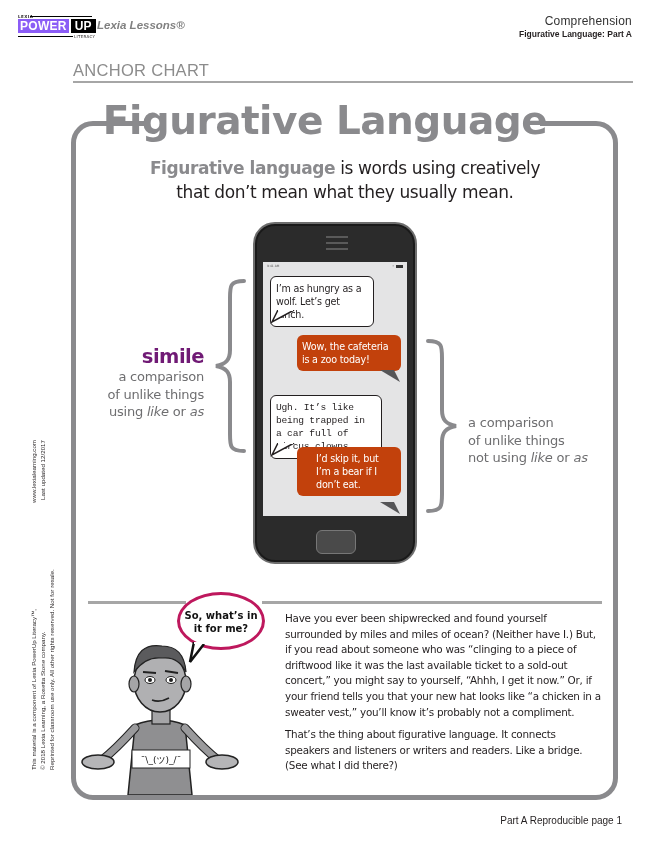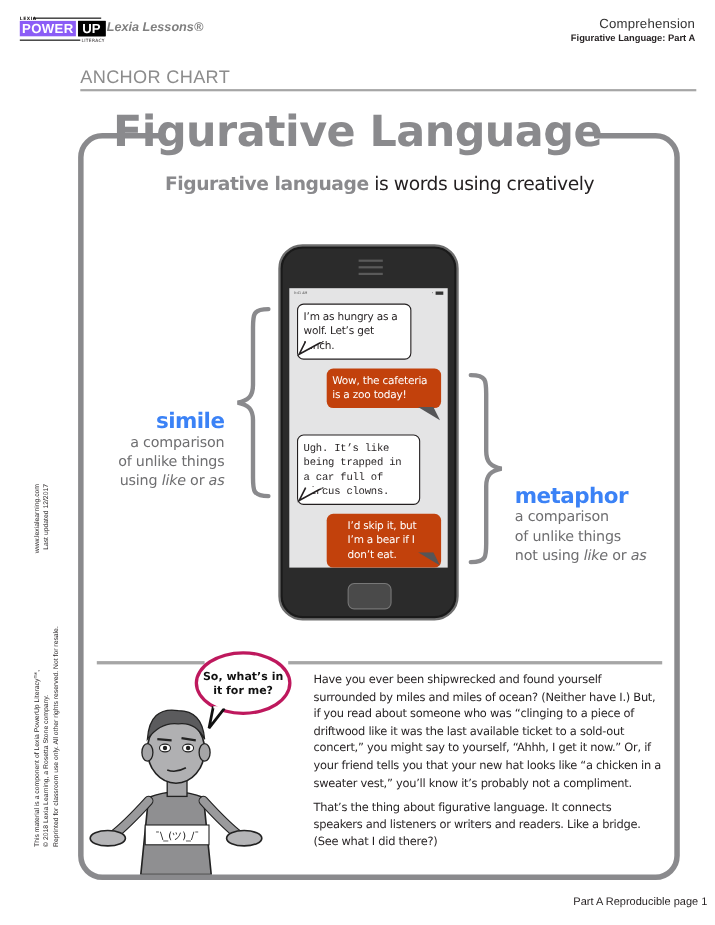--- a/index.html
+++ b/index.html
@@ -40,41 +40,41 @@
     .status-bar .battery { display: inline-block; width: 7px; height: 3px; background: #333; margin-left: 2px; vertical-align: middle; }
     .home-btn { position: absolute; left: 61px; top: 306px; width: 40px; height: 24px; background: #4a4a4a; border-radius: 6px; border: 1px solid #777; }
 
     .bubble { position: absolute; font-family: "DejaVu Sans", sans-serif; font-size: 9.6px; line-height: 13px; padding: 5px 5px; border-radius: 6px; letter-spacing: -0.2px; }
     .bubble.white { background: #fff; border: 1.5px solid #231f20; color: #231f20; }
     .bubble.dark { background: #c2410c; color: #fff; }
 
     
     .brace { position: absolute; }
     .label-block { position: absolute; font-family: "DejaVu Sans", sans-serif; }
-    .label-block .name { font-weight: bold; font-size: 19.5px; color: #3b82f6; letter-spacing: -0.5px; line-height: 22px; margin-top: 26px; }
+    .label-block .name { font-weight: bold; font-size: 19.5px; color: #701a75; letter-spacing: -0.5px; line-height: 22px; }
     .label-block .desc { font-size: 13px; color: #6e6e70; line-height: 17.5px; letter-spacing: -0.2px; }
     .label-block .desc i { font-style: italic; }
     .simile-block { left: 84px; top: 346px; width: 120px; text-align: right; }
     .metaphor-block { left: 468px; top: 414px; width: 140px; text-align: left; }
 
     
     .divider-left { position: absolute; left: 88px; top: 601px; width: 98px; height: 3px; background: #a6a6a6; }
     .divider-right { position: absolute; left: 262px; top: 601px; width: 340px; height: 3px; background: #a6a6a6; }
 
     .kid { position: absolute; left: 80px; top: 620px; width: 160px; height: 175px; }
     .kid-bubble { position: absolute; left: 177px; top: 592px; width: 88px; height: 58px; border: 3px solid #be185d; border-radius: 50%; background: #fff; text-align: center; font-family: "DejaVu Sans", sans-serif; font-weight: bold; font-size: 10px; line-height: 13px; padding-top: 14px; color: #111; }
 
     .story { position: absolute; left: 285px; top: 611px; width: 318px; font-family: "DejaVu Sans", sans-serif; font-size: 10.4px; line-height: 15.6px; color: #231f20; letter-spacing: -0.25px; }
     .story p { margin-bottom: 7px; }
 
     .vertical-legal { position: absolute; left: 29px; top: 770px; width: 330px; transform: rotate(-90deg); transform-origin: 0 0; font-family: "Liberation Sans", sans-serif; font-size: 6.2px; line-height: 9px; color: #231f20; }
     .vertical-legal .row { display: flex; justify-content: space-between; white-space: nowrap; }
     .vertical-legal .row span.right { margin-left: 10px; }
 
-    .footer { position: absolute; right: 7px; top: 815px; font-family: "Liberation Sans", sans-serif; font-size: 10px; color: #231f20; }
+    .footer { position: absolute; right: 28px; top: 815px; font-family: "Liberation Sans", sans-serif; font-size: 10px; color: #231f20; }
   </style>
 </head>
 <body>
 
 <div class="logo">
   <span class="lexia-small">LEXIA</span>
   <div class="bar-top"></div>
   <div class="powerup">
     <span class="pw">POWER</span>
     <span class="up">UP</span>
@@ -91,20 +91,21 @@
 
 <div class="anchor-chart">ANCHOR CHART</div>
 <div class="header-rule"></div>
 
 <div class="frame"></div>
 <div class="title-mask"></div>
 <div class="title">Figurative Language</div>
 
 <div class="definition">
   <span class="term">Figurative language</span><span> is words using creatively</span><br>
+  <span>that don’t mean what they usually mean.</span>
 </div>
 
 <div class="phone">
   <div class="speaker" style="top:12px"></div>
   <div class="speaker" style="top:18px"></div>
   <div class="speaker" style="top:24px"></div>
   <div class="screen">
     <div class="status-bar">
       <span>9:41 AM</span>
       <span><span>•</span><span class="battery"></span></span>
@@ -123,21 +124,21 @@
 <svg style="position:absolute; left:380px; top:370px;" width="24" height="14">
     <path d="M0 0 L20 12 L14 0 Z" fill="#555557"></path>
   </svg>
 
 <div class="bubble white" style="left:270px; top:395px; width:112px;font-family:Liberation Mono, monospace;">Ugh. It’s like being trapped in a car full of circus clowns.</div>
 <svg style="position:absolute; left:270px; top:443px;" width="30" height="14">
     <path d="M8 0 L2 12 L24 0" fill="#fff" stroke="#231f20" stroke-width="1.5"></path>
     <rect x="8" y="-2" width="15" height="3" fill="#fff"></rect>
   </svg>
 
-<div class="bubble dark" style="left:297px; top:467px; width:104px;padding-left:19px;">I’d skip it, but I’m a bear if I don’t eat.</div>
+<div class="bubble dark" style="left:297px; top:447px; width:104px;padding-left:19px;">I’d skip it, but I’m a bear if I don’t eat.</div>
 <svg style="position:absolute; left:380px; top:502px;" width="24" height="14">
     <path d="M0 0 L20 12 L14 0 Z" fill="#555557"></path>
   </svg>
 
 <svg class="brace" style="left:208px; top:278px;" width="40" height="176">
   <path d="M36 3 C22 3 22 8 22 20 L22 72 C22 82 18 86 8 88 C18 90 22 94 22 104 L22 156 C22 168 22 173 36 173" fill="none" stroke="#8a8a8d" stroke-width="4" stroke-linecap="round"></path>
 </svg>
 <svg class="brace" style="left:424px; top:338px;" width="40" height="176">
   <path d="M4 3 C18 3 18 8 18 20 L18 72 C18 82 22 86 32 88 C22 90 18 94 18 104 L18 156 C18 168 18 173 4 173" fill="none" stroke="#8a8a8d" stroke-width="4" stroke-linecap="round"></path>
 </svg>
@@ -145,21 +146,20 @@
 <div class="label-block simile-block">
   <div class="name">simile</div>
   <div class="desc">
     <span>a comparison</span><br>
     <span>of unlike things</span><br>
     <span>using </span><i>like</i><span> or </span><i>as</i>
   </div>
 </div>
 
 <div class="label-block metaphor-block">
-  <div class="name">metaphor</div>
   <div class="desc">
     <span>a comparison</span><br>
     <span>of unlike things</span><br>
     <span>not using </span><i>like</i><span> or </span><i>as</i>
   </div>
 </div>
 
 <div class="divider-left"></div>
 <div class="divider-right"></div>
 

